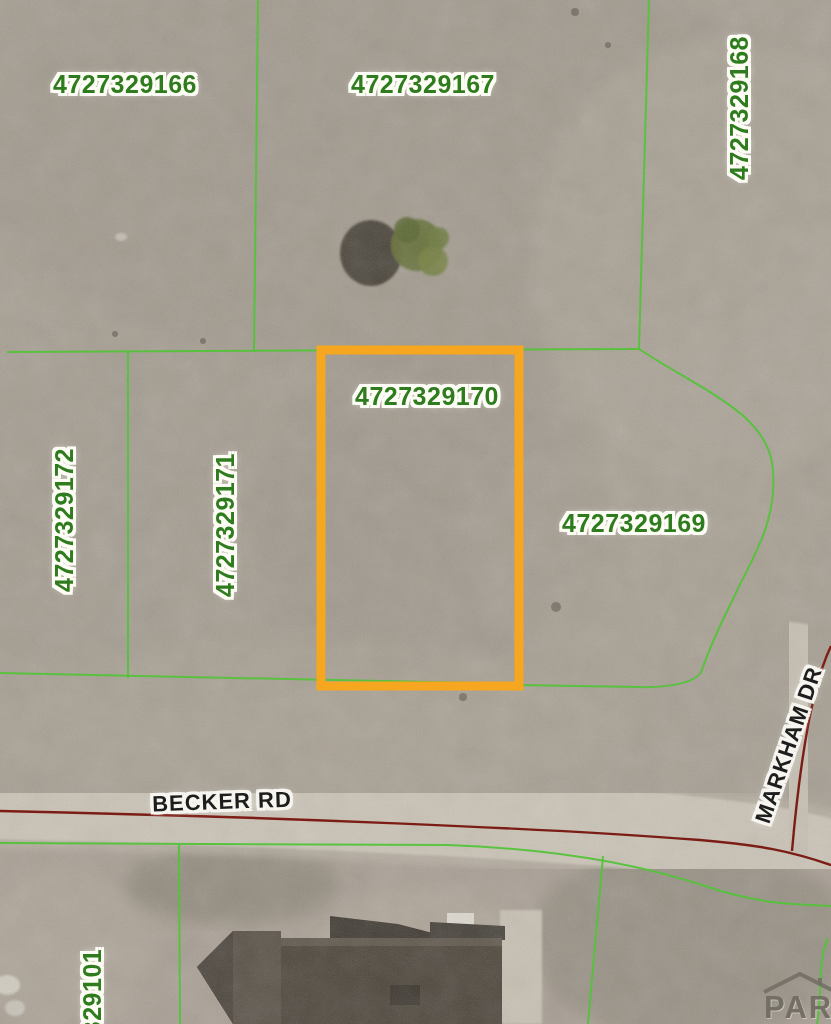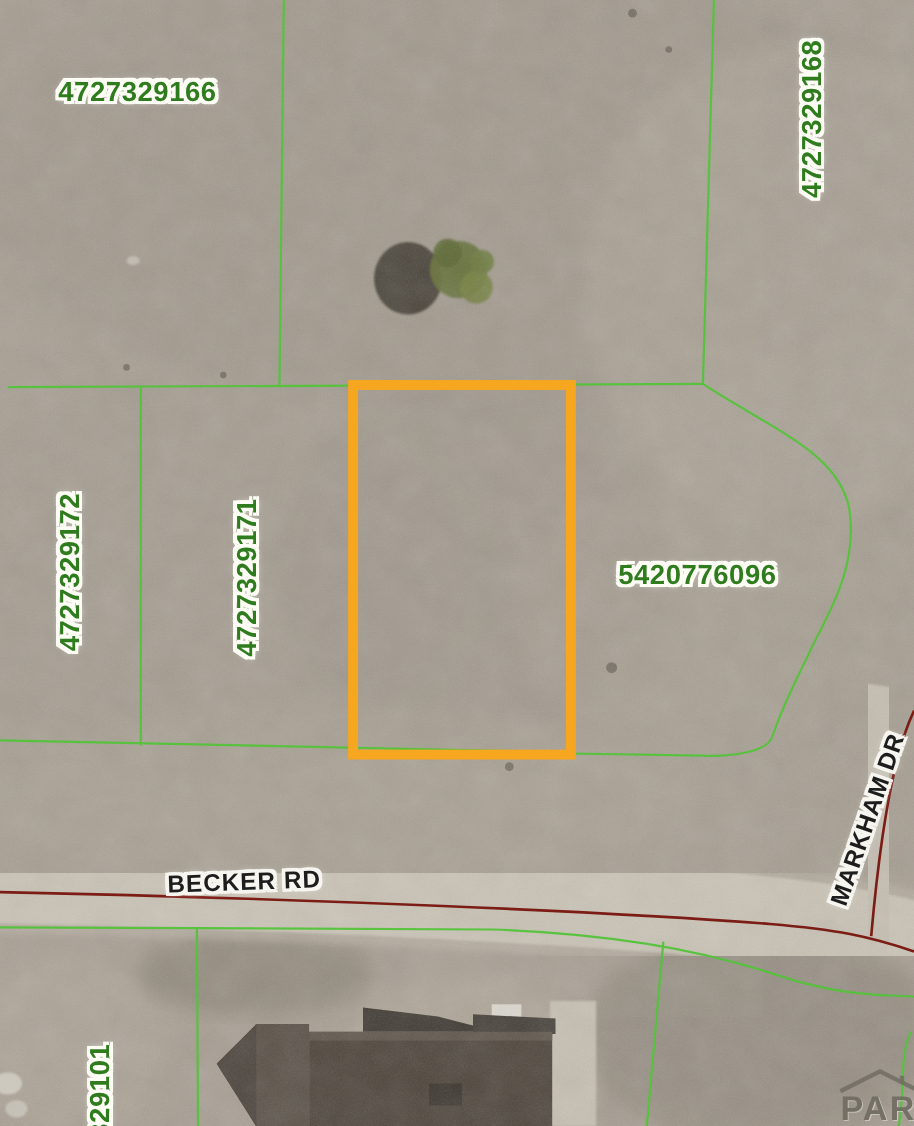--- a/index.html
+++ b/index.html
@@ -142,24 +142,26 @@
 
     <g fill="none" stroke="#7c1d15" stroke-width="2.4">
       <path d="M0,811 C280,817 560,829 700,840 C760,845 790,851 831,865"></path>
       <path d="M831,646 C812,685 800,760 792,851"></path>
     </g>
 
     <rect x="321" y="350" width="198" height="336" fill="none" stroke="#f6a71f" stroke-width="9"></rect>
   </svg>
 
   <div class="plabel" style="left:125px;top:84px">4727329166</div>
+  <div class="plabel" style="left:423px;top:84px">4727329167</div>
   <div class="plabel" style="left:739px;top:108px;--rot:-90deg">4727329168</div>
+  <div class="plabel" style="left:427px;top:396px">4727329170</div>
   <div class="plabel" style="left:64px;top:520px;--rot:-90deg">4727329172</div>
   <div class="plabel" style="left:225px;top:525px;--rot:-90deg">4727329171</div>
-  <div class="plabel" style="left:634px;top:523px">5420776096</div>
+  <div class="plabel" style="left:634px;top:523px">4727329169</div>
   <div class="plabel" style="left:92px;top:992px;--rot:-90deg">329101</div>
 
   <div class="rlabel" style="left:222px;top:802px;--rot:-2deg">BECKER RD</div>
   <div class="rlabel" style="left:789px;top:745px;--rot:-71deg">MARKHAM DR</div>
 
   <div class="watermark">
     <svg width="90" height="26" viewBox="0 0 90 26">
       <polyline points="2,22 38,4 74,22" fill="none" stroke="#6f6a60" stroke-width="4" opacity=".9"></polyline>
       <line x1="58" y1="8" x2="58" y2="15" stroke="#6f6a60" stroke-width="4" opacity=".9"></line>
     </svg>

